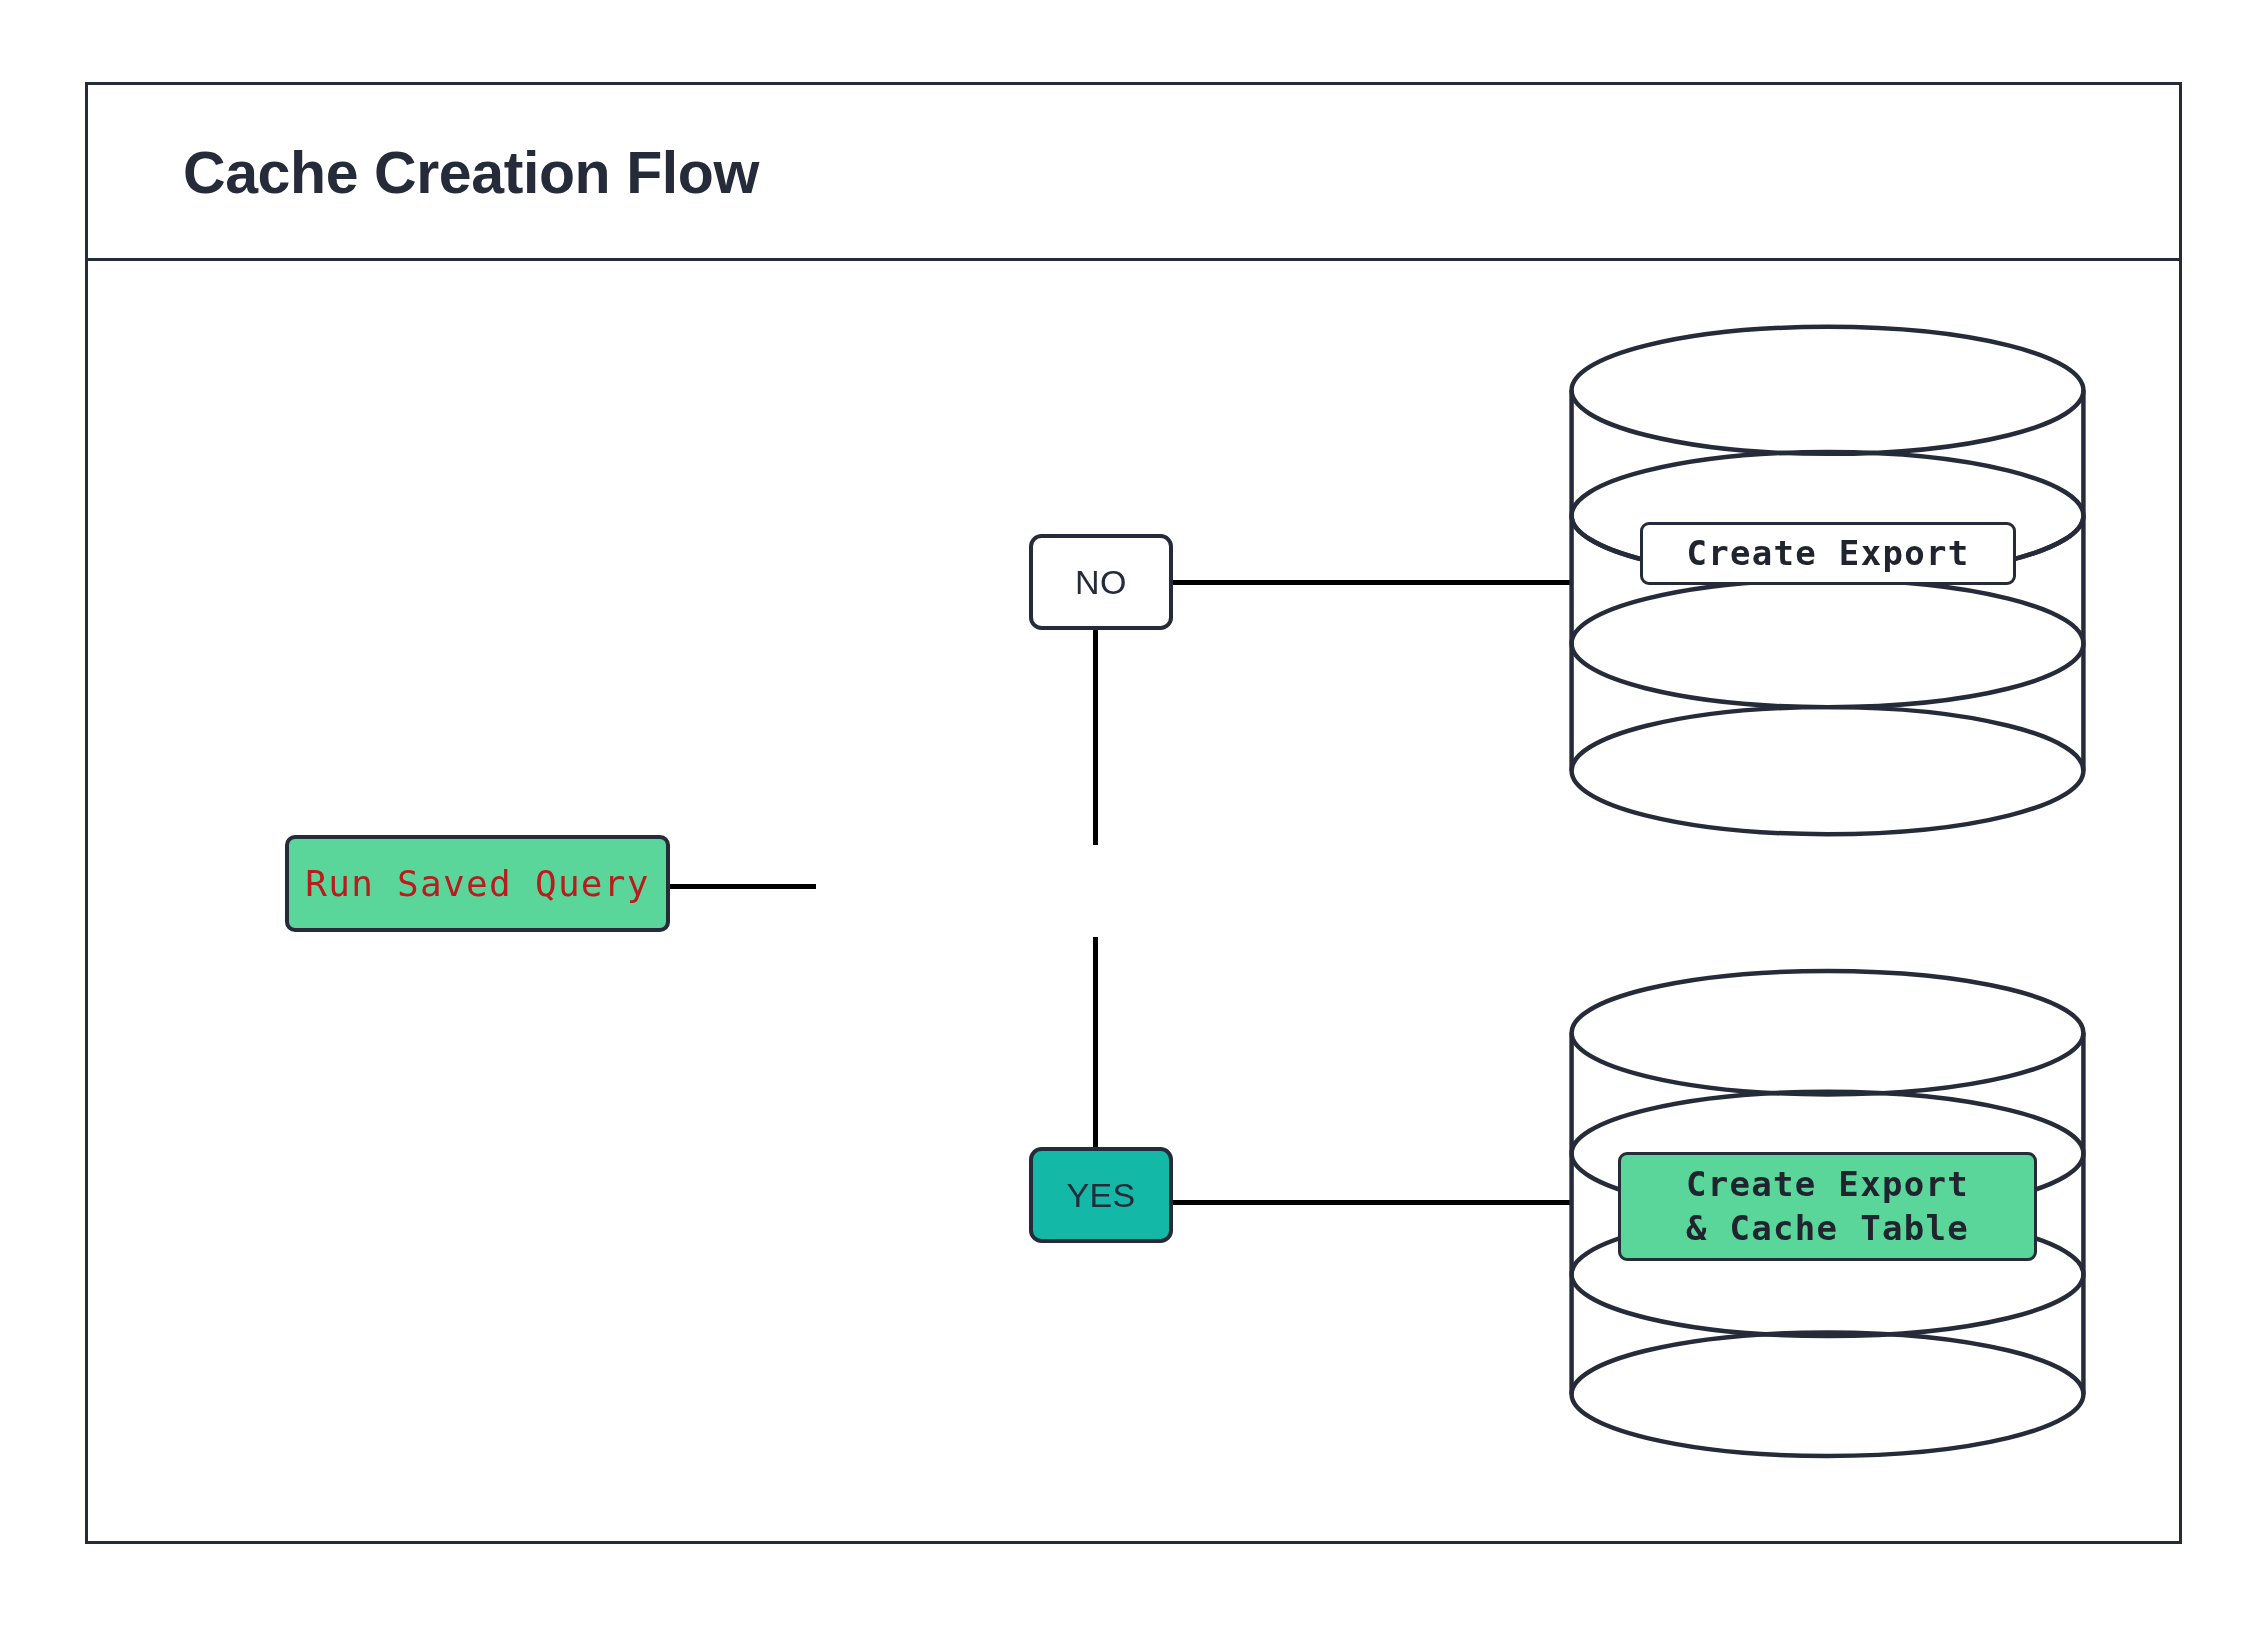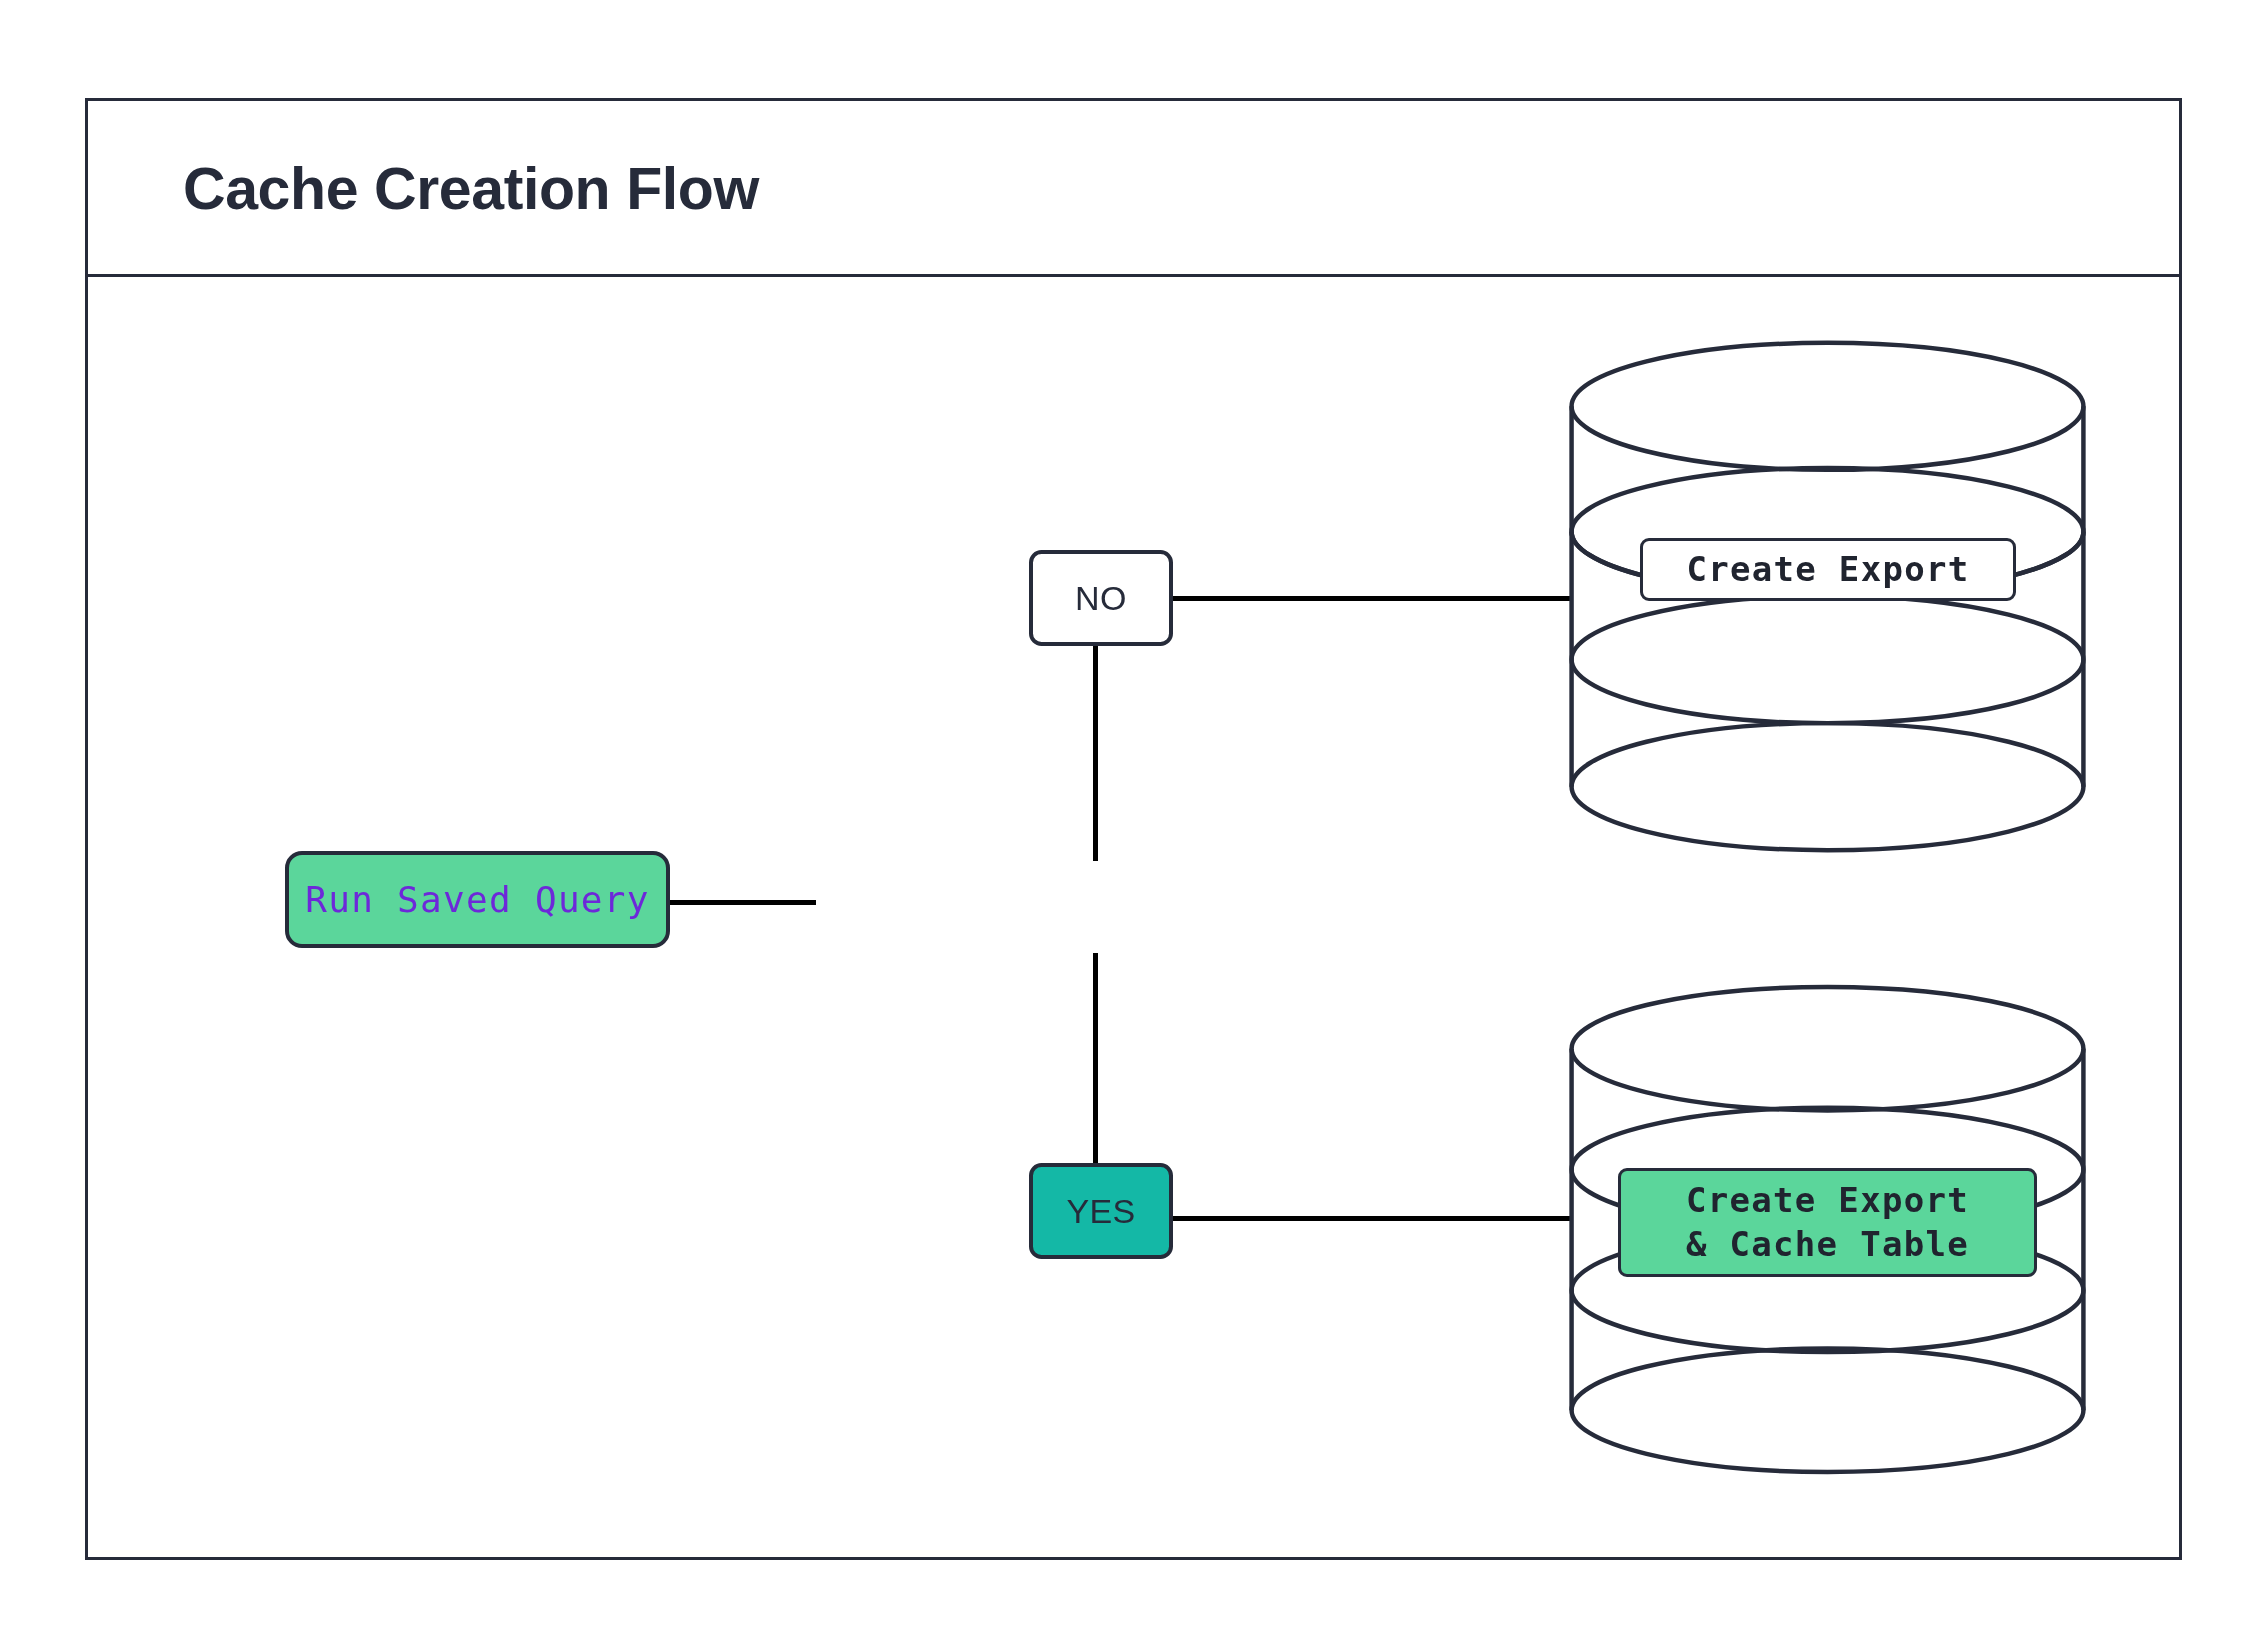--- a/index.html
+++ b/index.html
@@ -17,21 +17,20 @@
 
   #diagram-frame {
     position: absolute;
     left: 85px;
     top: 82px;
     width: 2097px;
     height: 1462px;
     border: 3.6px solid #262B3A;
     box-sizing: border-box;
     background: #ffffff;
-    margin-top: 16px;
   }
 
   #diagram-header {
     position: absolute;
     left: 0;
     top: 0;
     width: 100%;
     height: 176px;
     border-bottom: 3.6px solid #262B3A;
     box-sizing: border-box;
@@ -85,22 +84,22 @@
     text-align: left;
   }
 
   #node-run-saved-query {
     left: 197px;
     top: 574px;
     width: 385px;
     height: 97px;
     background: #5BD69B;
     border: 4.5px solid #262B3A;
-    border-radius: 17px;
-    color: #6d28d9;
+    border-radius: 10px;
+    color: #b91c1c;
     font-family: "DejaVu Sans Mono", monospace;
     font-size: 36px;
     letter-spacing: 1.3px;
   }
 
   #node-decision {
     left: 723px;
     top: 573px;
     width: 612px;
     height: 99px;

